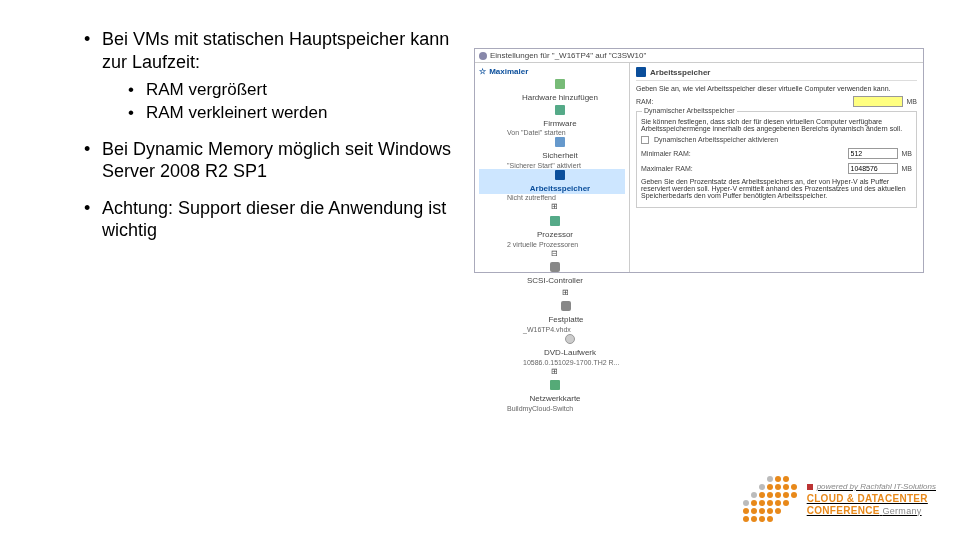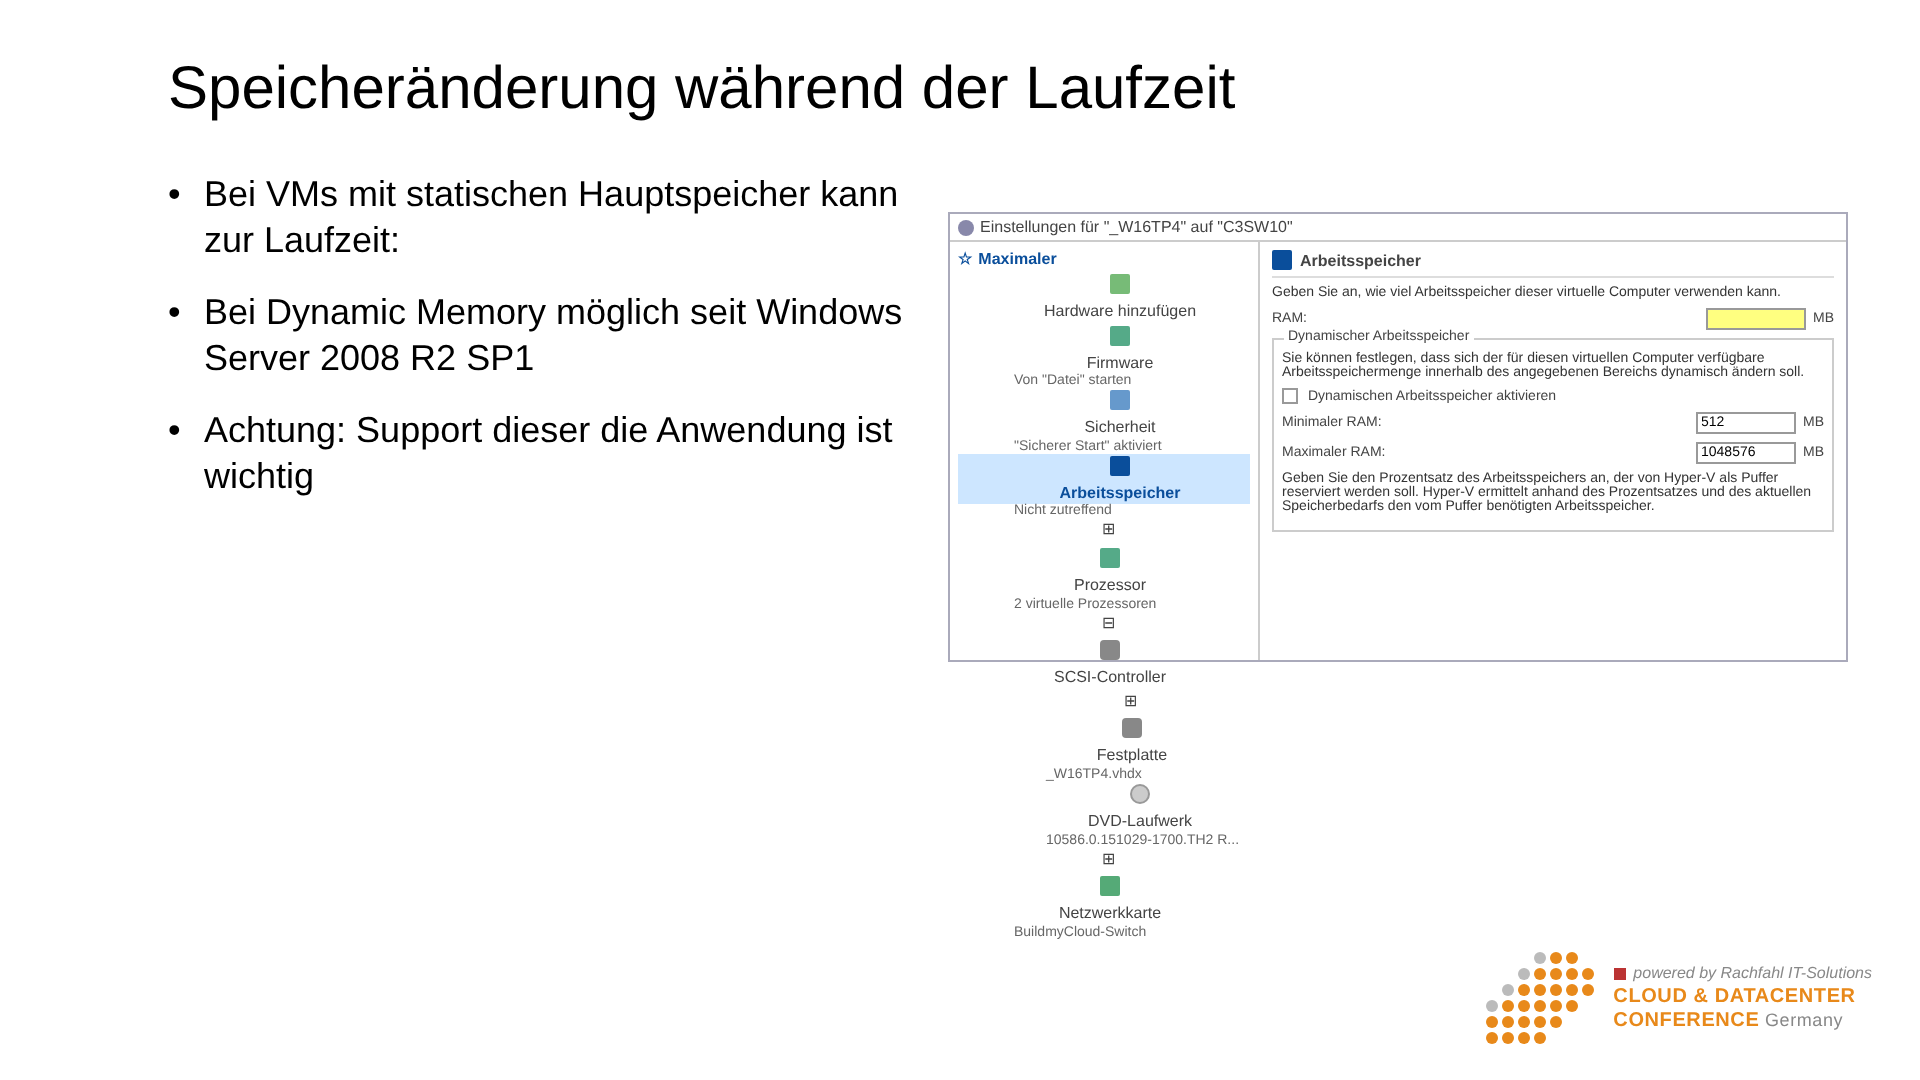--- a/index.html
+++ b/index.html
@@ -170,20 +170,21 @@
   }
   .sc-grow { flex: 1; }
 
   .footer {
     position: absolute;
     bottom: 18px;
     right: 24px;
     display: flex;
     align-items: center;
     gap: 10px;
+    text-decoration: underline;
   }
   .logo-dots {
     display: grid;
     grid-template-columns: repeat(7, 6px);
     grid-auto-rows: 6px;
     gap: 2px;
   }
   .logo-dots span {
     width: 6px; height: 6px;
     border-radius: 50%;
@@ -194,27 +195,30 @@
   .logo-text .cl2 { color: #e8891a; font-weight: bold; letter-spacing: 0.3px;}
   .logo-text .ger { color: #888; font-size: 9px; letter-spacing: 0.3px; margin-top: 28px;}
   .dot-o { background: #e8891a; }
   .dot-g { background: #bbb; }
   .red-sq { width:6px; height:6px; background:#b33; display:inline-block;}
 </style>
 </head>
 <body>
 
 <div class="slide">
-  <h1 class="title">Speicheränderung während der Laufzeit</h1>
 
   <div class="content">
     <div class="leftcol">
       <ul class="bullets">
         <li>
           <span>Bei VMs mit statischen Hauptspeicher kann zur Laufzeit:</span>
+          <ul class="sub">
+            <li>RAM vergrößert</li>
+            <li>RAM verkleinert werden</li>
+          </ul>
         </li>
         <li>Bei Dynamic Memory möglich seit Windows Server 2008 R2 SP1</li>
         <li>Achtung: Support dieser die Anwendung ist wichtig</li>
       </ul>
     </div>
 
     <div class="screenshot">
       <div class="sc-title">
         <span class="icon-sm i-gear"></span>
         <span>Einstellungen für "_W16TP4" auf "C3SW10"</span>

